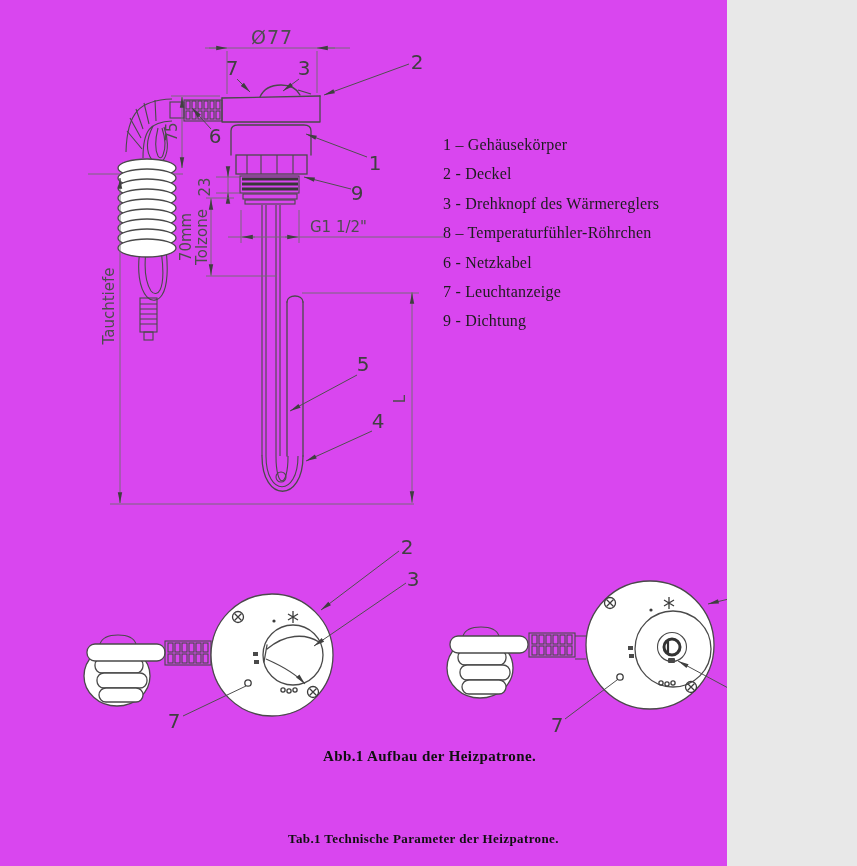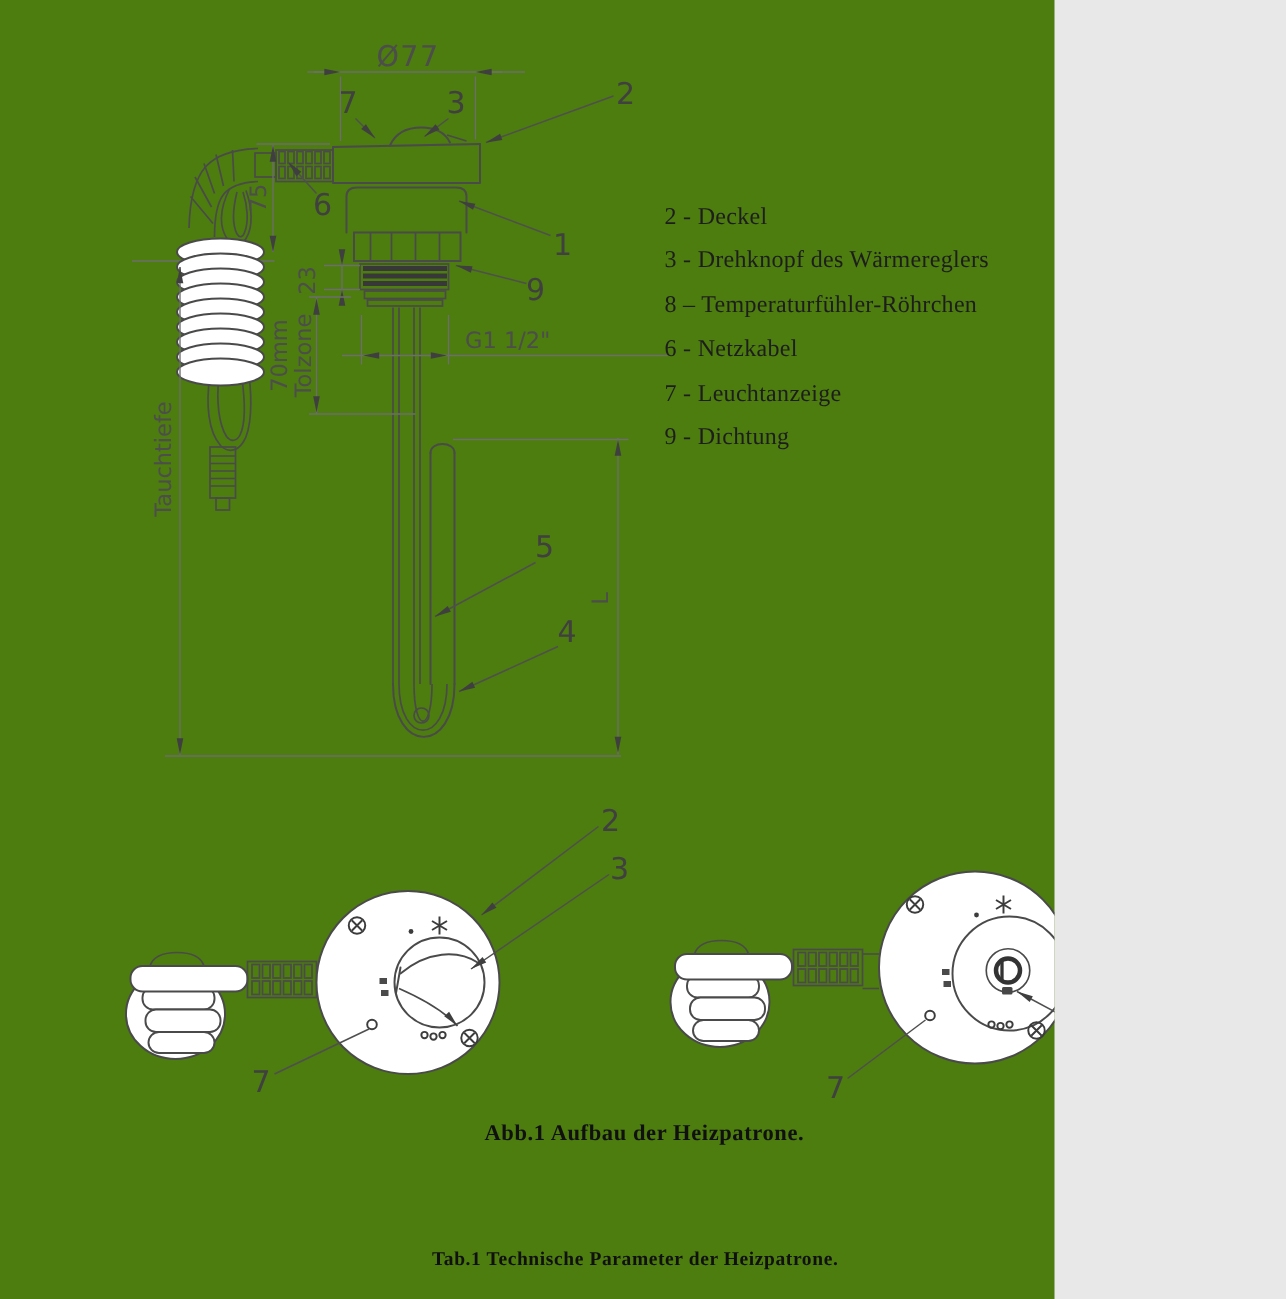--- a/index.html
+++ b/index.html
@@ -1,17 +1,17 @@
 <!DOCTYPE html>
 <html><head>
 <meta charset="utf-8">
 <style>
   html,body{margin:0;padding:0;background:#e8e8e8;}
-  #stage{position:relative;width:703px;height:866px;background:#4d7c0f;overflow:hidden;
-         font-family:"Liberation Sans",sans-serif;}
+  #stage{position:relative;width:703px;height:866px;background:#d946ef;overflow:hidden;
+         font-family:"Liberation Sans",sans-serif;padding-left:24px;}
   svg{position:absolute;left:0;top:0;}
   
   .ol{stroke:#4a4a4a;stroke-width:1.3;fill:none;stroke-linecap:round;}
   .ol2{stroke:#4a4a4a;stroke-width:1.1;fill:none;}
   .olw{stroke:#4a4a4a;stroke-width:1.3;fill:#ffffff;}
   .dl{stroke:#6e6e6e;stroke-width:0.9;fill:none;}
   .ldr{stroke:#4f4f4f;stroke-width:1;fill:none;}
   .band{stroke:#383838;stroke-width:3.2;fill:none;}
   .dtx{font-family:"DejaVu Sans",sans-serif;font-size:15px;fill:#4d4d4d;}
   .dtx-big{font-family:"DejaVu Sans",sans-serif;font-size:19px;letter-spacing:1px;fill:#4d4d4d;}
@@ -334,20 +334,21 @@
       <text class="ctx" x="776" y="589" text-anchor="middle">2</text>
       <line class="ldr" x1="756" y1="703" x2="678" y2="661" marker-end="url(#arr)"></line>
       <text class="ctx" x="766" y="709" text-anchor="middle">8</text>
       <line class="ldr" x1="565" y1="719" x2="617" y2="680"></line>
       <text class="ctx" x="557" y="732" text-anchor="middle">7</text>
     </g>
   </g>
 </svg>
 
 <div class="legend">
+  <div class="lrow">1 – Gehäusekörper</div>
   <div class="lrow">2 - Deckel</div>
   <div class="lrow">3 - Drehknopf des Wärmereglers</div>
   <div class="lrow">8 – Temperaturfühler-Röhrchen</div>
   <div class="lrow">6 - Netzkabel</div>
   <div class="lrow">7 - Leuchtanzeige</div>
   <div class="lrow">9 - Dichtung</div>
 </div>
 
 <div class="capfig">Abb.1 Aufbau der Heizpatrone.</div>
 <div class="captab">Tab.1 Technische Parameter der Heizpatrone.</div>

